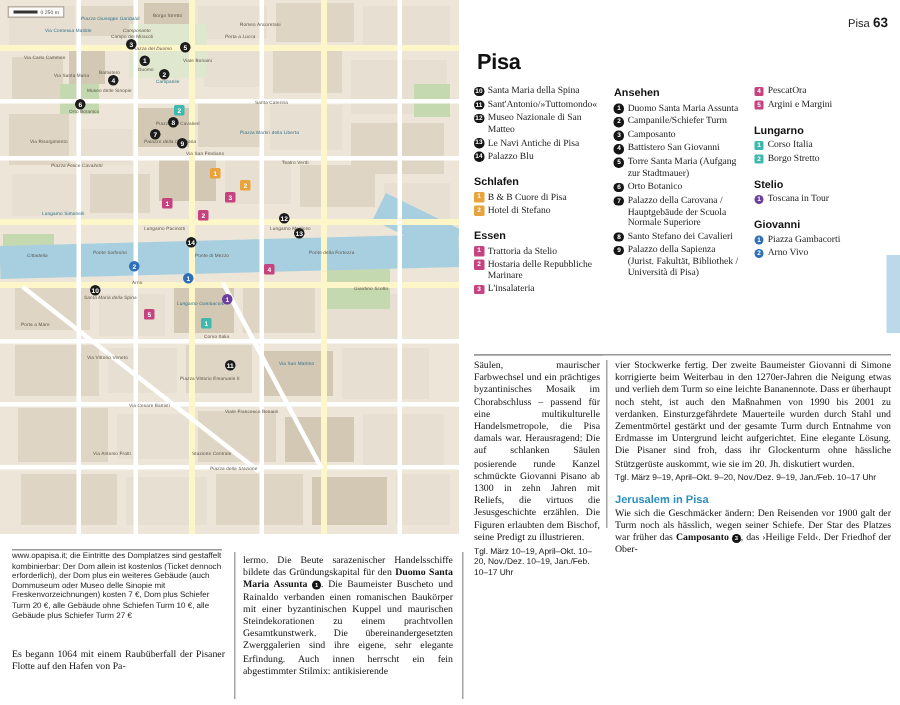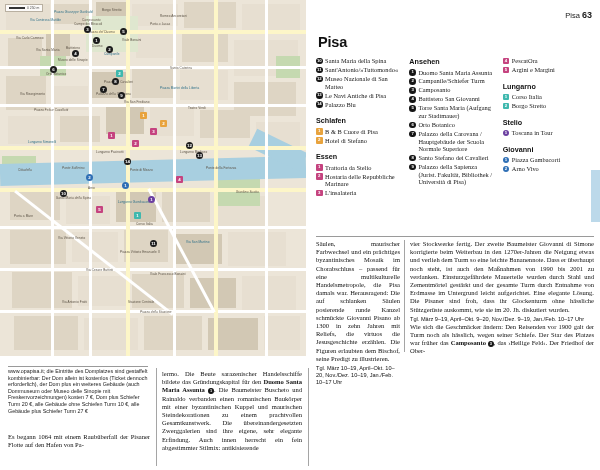--- a/index.html
+++ b/index.html
@@ -433,20 +433,21 @@
   <div class="vdiv" style="left:404px; top:240px; height:112px;"></div>
 
   <div class="col" style="left:316px; top:240px; width:84px;">
     <p>Säulen, maurischer Farbwechsel und ein prächtiges byzantinisches Mosaik im Chorabschluss – passend für eine multikulturelle Handelsmetropole, die Pisa damals war. Herausragend: Die auf schlanken Säulen posierende runde Kanzel schmückte Giovanni Pisano ab 1300 in zehn Jahren mit Reliefs, die virtuos die Jesusgeschichte erzählen. Die Figuren erlaubten dem Bischof, seine Predigt zu illustrieren.</p>
     <div class="hours">Tgl. März 10–19, April–Okt. 10–20, Nov./Dez. 10–19, Jan./Feb. 10–17 Uhr</div>
   </div>
 
   <div class="col" style="left:410px; top:240px; width:184px;">
     <p>vier Stockwerke fertig. Der zweite Baumeister Giovanni di Simone korrigierte beim Weiterbau in den 1270er-Jahren die Neigung etwas und verlieh dem Turm so eine leichte Bananennote. Dass er überhaupt noch steht, ist auch den Maßnahmen von 1990 bis 2001 zu verdanken. Einsturzgefährdete Mauerteile wurden durch Stahl und Zementmörtel gestärkt und der gesamte Turm durch Entnahme von Erdmasse im Untergrund leicht aufgerichtet. Eine elegante Lösung. Die Pisaner sind froh, dass ihr Glockenturm ohne hässliche Stützgerüste auskommt, wie sie im 20. Jh. diskutiert wurden.</p>
     <div class="hours">Tgl. März 9–19, April–Okt. 9–20, Nov./Dez. 9–19, Jan./Feb. 10–17 Uhr</div>
+    <div class="subhead">Jerusalem in Pisa</div>
     <p><span>Wie sich die Geschmäcker ändern: Den Reisenden vor 1900 galt der Turm noch als hässlich, wegen seiner Schiefe. Der Star des Platzes war früher das </span><b>Camposanto</b>&nbsp;<span class="inline-mk">3</span><span>, das ›Heilige Feld‹. Der Friedhof der Ober-</span></p>
   </div>
 
   <hr class="rule" style="left:8px; top:366px; width:140px;">
   <div class="tiny" style="left:8px; top:368px; width:142px;">
     <span>www.opapisa.it; die Eintritte des Domplatzes sind gestaffelt kombinierbar: Der Dom allein ist kostenlos (Ticket dennoch erforderlich), der Dom plus ein weiteres Gebäude (auch Dommuseum oder Museo delle Sinopie mit Freskenvorzeichnungen) kosten 7 €, Dom plus Schiefer Turm 20 €, alle Gebäude ohne Schiefen Turm 10 €, alle Gebäude plus Schiefer Turm 27 €</span>
   </div>
   <div class="col" style="left:8px; top:433px; width:142px;">
     <p>Es begann 1064 mit einem Raubüberfall der Pisaner Flotte auf den Hafen von Pa-</p>
   </div>

